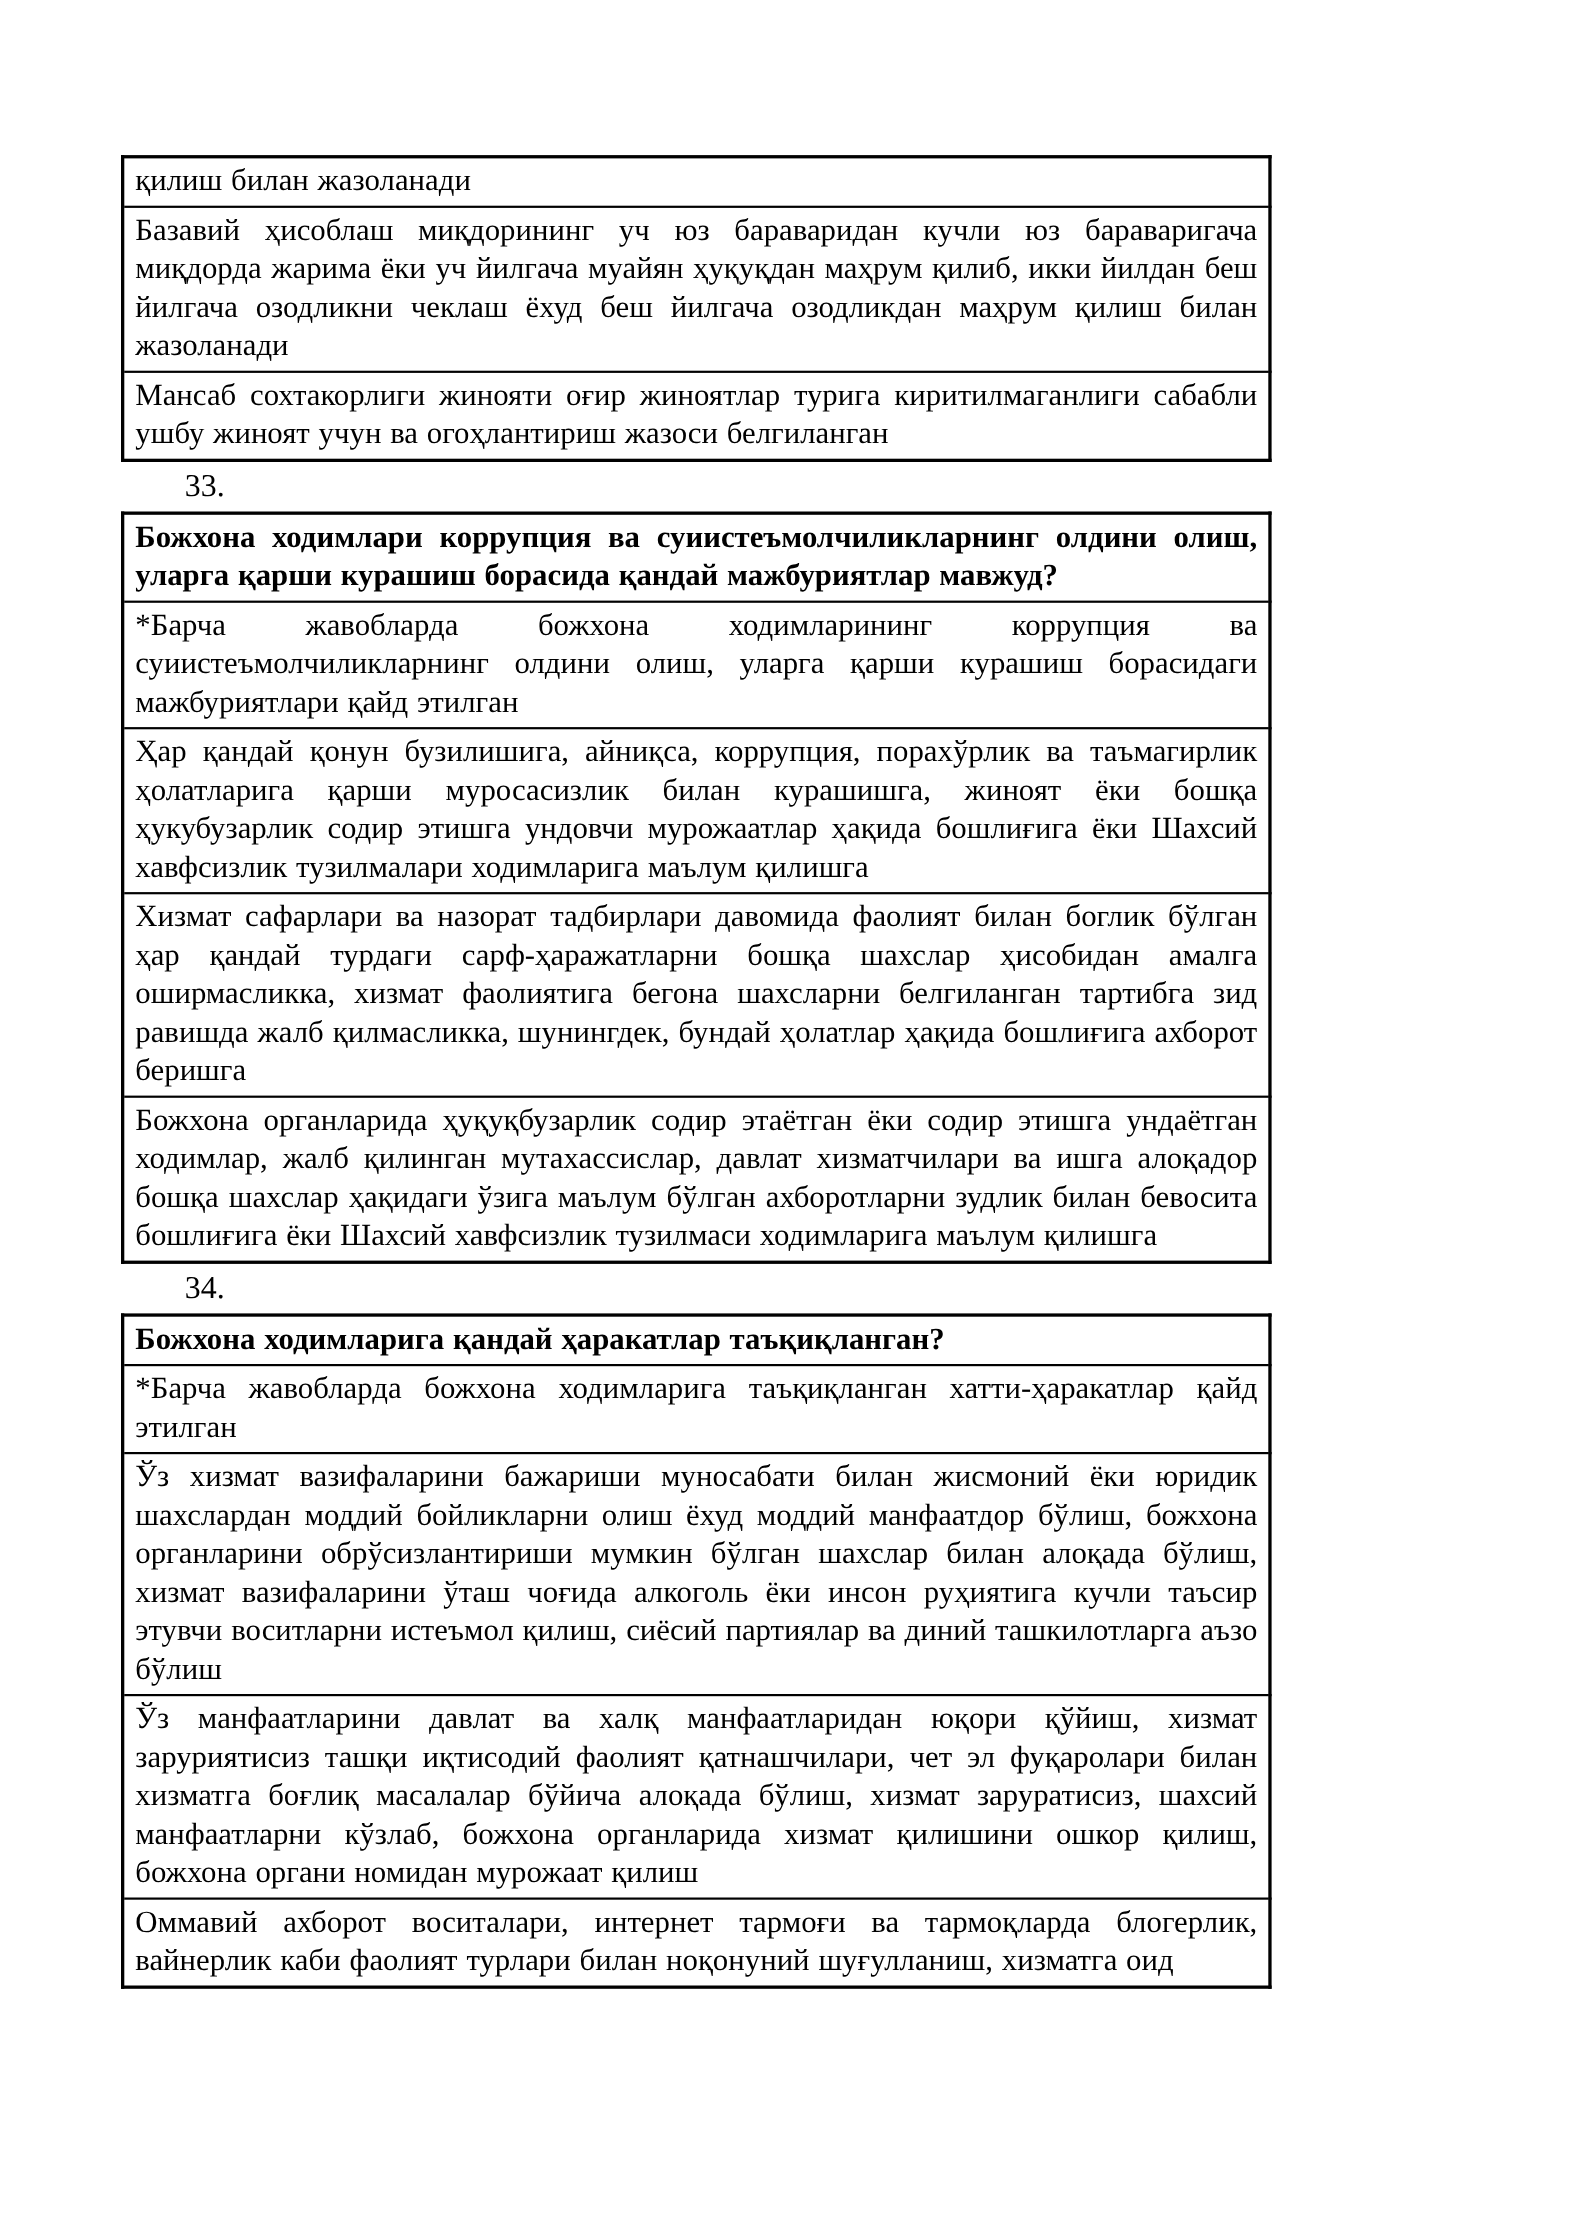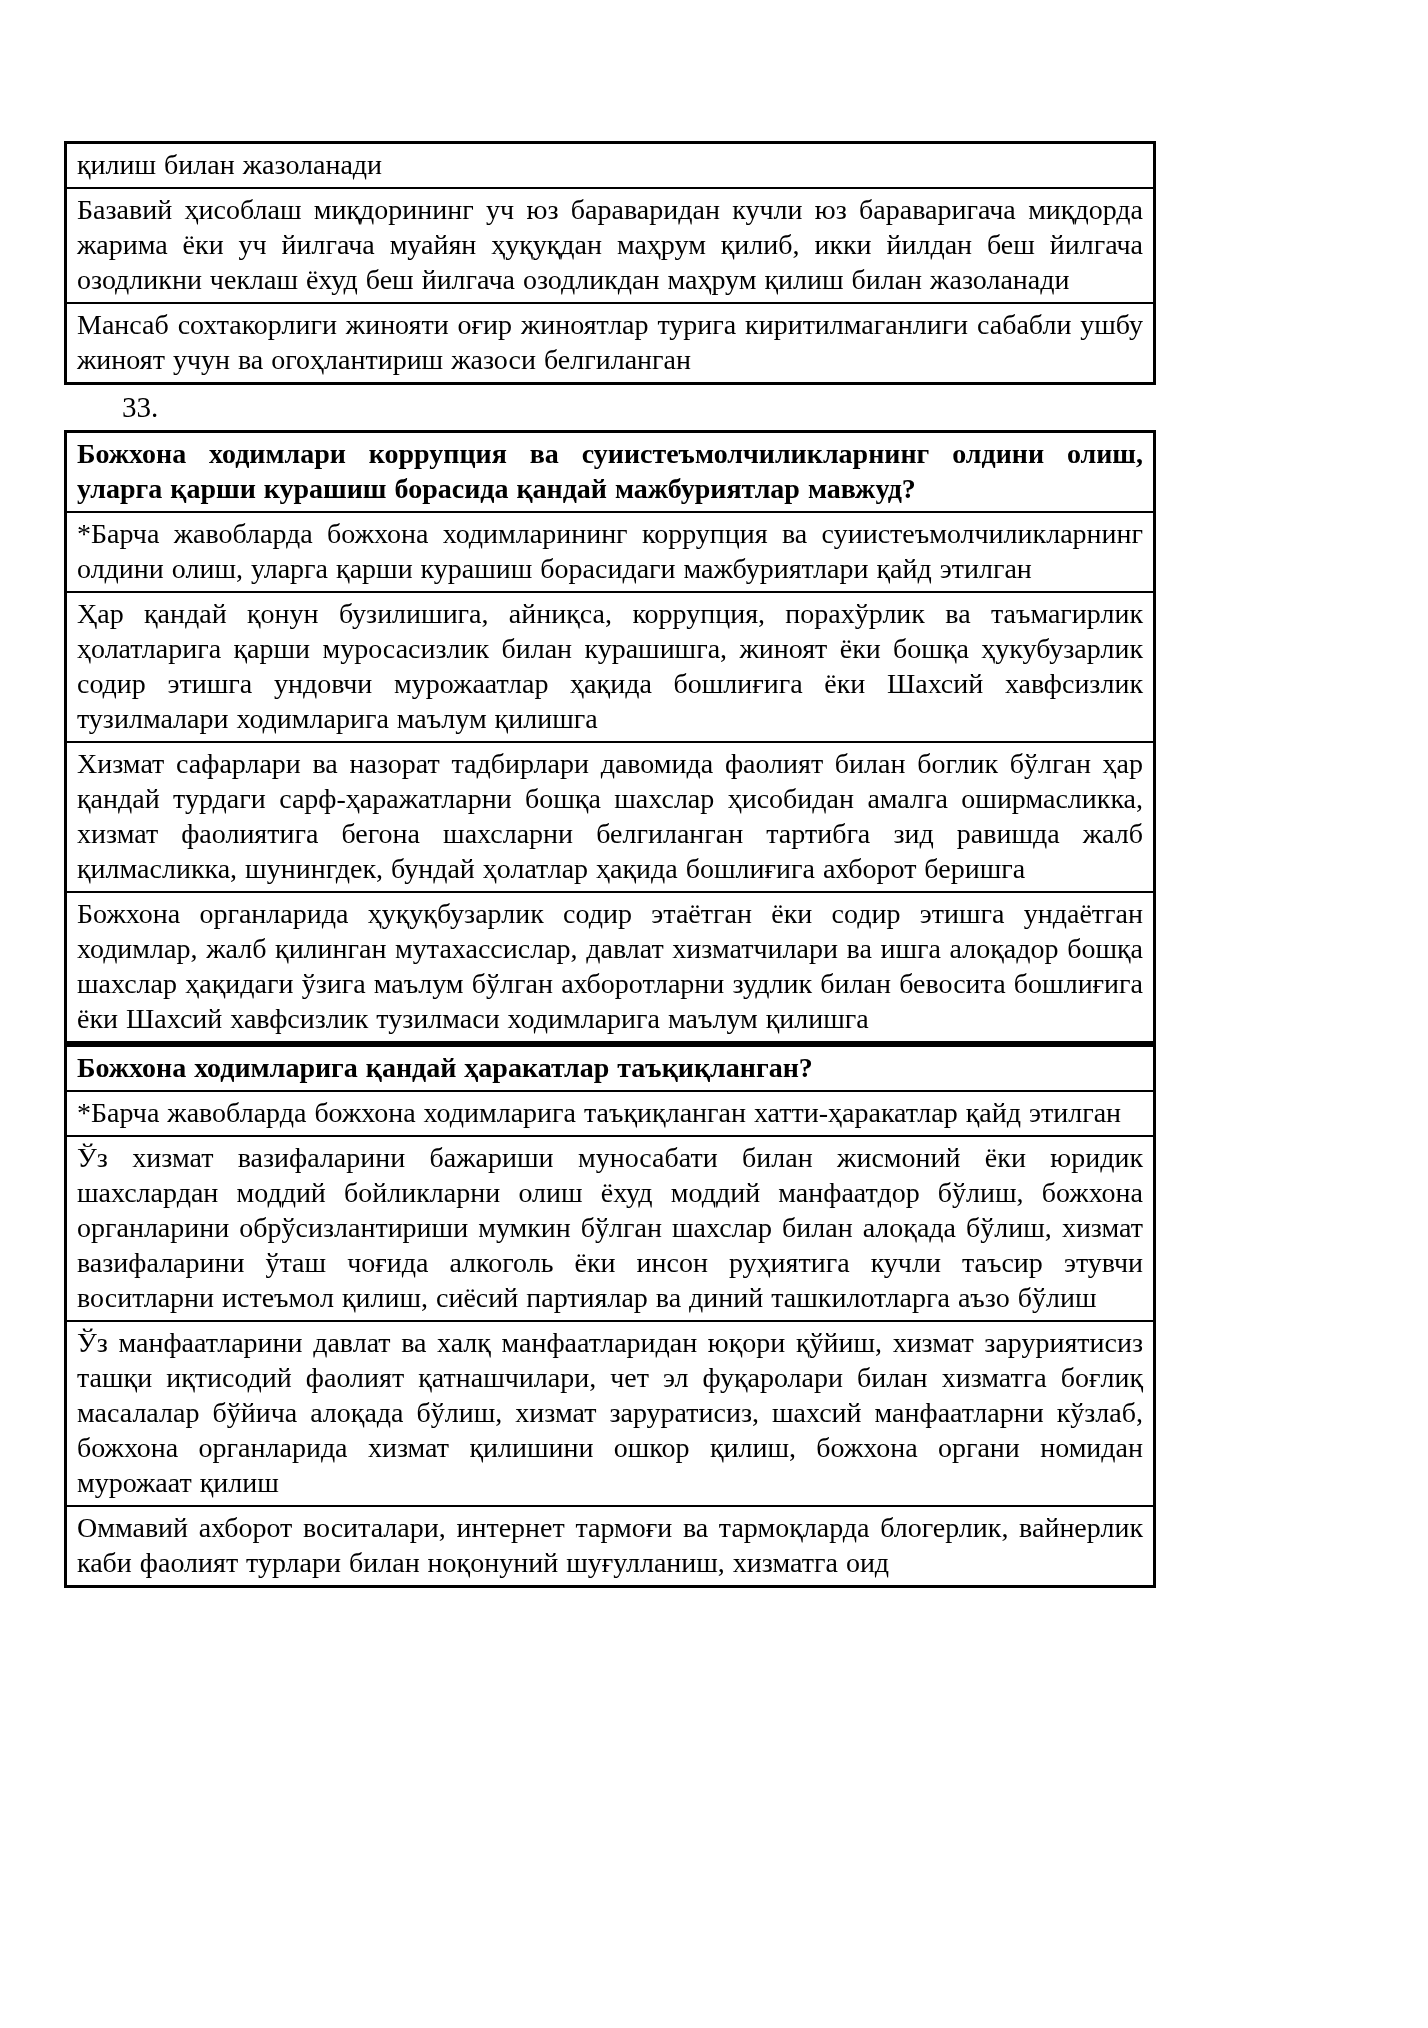--- a/index.html
+++ b/index.html
@@ -11,21 +11,21 @@
     body {
       width: 1428px;
       height: 2028px;
       overflow: hidden;
       font-family: "Liberation Serif", "DejaVu Serif", serif;
     }
     .page {
       box-sizing: border-box;
       width: 1240px;
       height: 2028px;
-      padding: 141px 84px 0 64px;
+      padding: 141px 84px 0 110px;
     }
     table.qa-table {
       width: 100%;
       border-collapse: collapse;
       table-layout: fixed;
       border: 3px solid #000;
     }
     table.qa-table td {
       border: 2px solid #000;
       padding: 3px 10px 5px 10px;
@@ -80,20 +80,21 @@
       </tr>
       <tr>
         <td>Хизмат сафарлари ва назорат тадбирлари давомида фаолият билан боглик бўлган ҳар қандай турдаги сарф-ҳаражатларни бошқа шахслар ҳисобидан амалга оширмасликка, хизмат фаолиятига бегона шахсларни белгиланган тартибга зид равишда жалб қилмасликка, шунингдек, бундай ҳолатлар ҳақида бошлиғига ахборот беришга</td>
       </tr>
       <tr>
         <td>Божхона органларида ҳуқуқбузарлик содир этаётган ёки содир этишга ундаётган ходимлар, жалб қилинган мутахассислар, давлат хизматчилари ва ишга алоқадор бошқа шахслар ҳақидаги ўзига маълум бўлган ахборотларни зудлик билан бевосита бошлиғига ёки Шахсий хавфсизлик тузилмаси ходимларига маълум қилишга</td>
       </tr>
     </tbody>
   </table>
 
+  <p class="question-number">34.</p>
 
   <table class="qa-table">
     <tbody>
       <tr class="question-row">
         <td>Божхона ходимларига қандай ҳаракатлар  таъқиқланган?</td>
       </tr>
       <tr>
         <td>*Барча жавобларда божхона ходимларига таъқиқланган хатти-ҳаракатлар қайд этилган</td>
       </tr>
       <tr>

